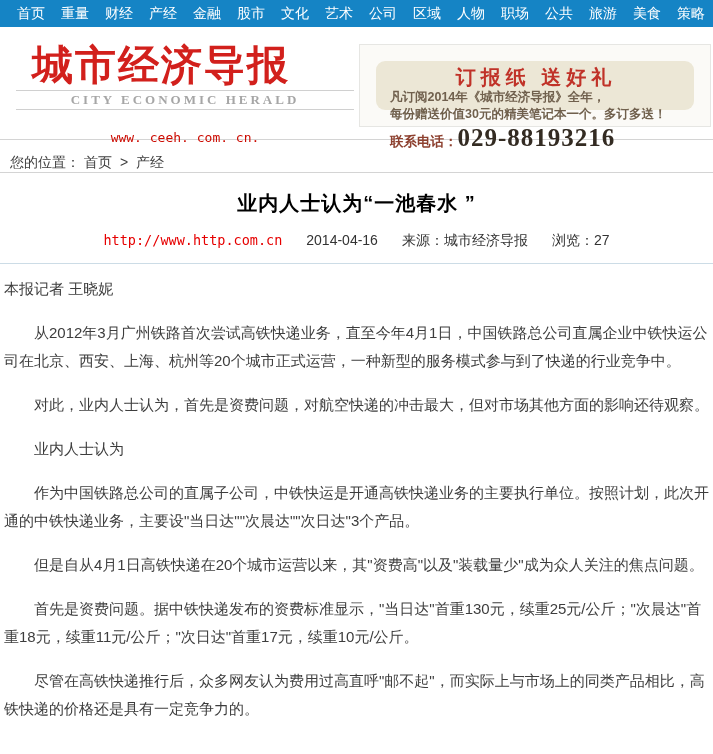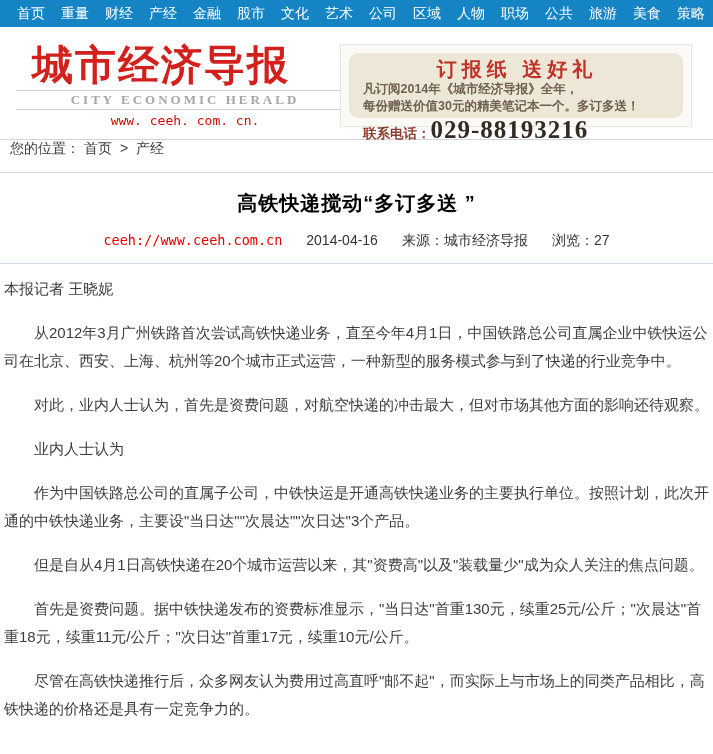--- a/index.html
+++ b/index.html
@@ -14,36 +14,36 @@
 
   
   .header { position:relative; height:112px; background:#fff; }
   .logo { position:absolute; left:16px; top:16px; width:338px; cursor:pointer; }
   .logo-title { color:#d2201c; font-family:"Liberation Serif","DejaVu Serif",serif;
     font-weight:900; font-size:41px; line-height:44px; letter-spacing:2px; white-space:nowrap;margin-left:16px; }
   .logo-sub { margin-top:3px; border-top:1px solid #d0d0d0; border-bottom:1px solid #d0d0d0;
     text-align:center; color:#a6a6a6; font-family:"Liberation Serif","DejaVu Serif",serif;
     font-weight:bold; font-size:13px; letter-spacing:3px; padding:1px 0; }
   .logo-www { text-align:center; color:#cc0a00; font-family:"DejaVu Sans Mono","Liberation Mono",monospace;
-    font-size:13px; margin-top:3px; }
+    font-size:13px; margin-top:20px; }
 
-  .adbox { position:absolute; right:21px; top:17px; width:352px; height:83px;
-    border:1px solid #e6e6e3; background:#fbfaf7; padding:8px; cursor:pointer; }
+  .adbox { position:absolute; right:2px; top:17px; width:352px; height:83px;
+    border:1px solid #e6e6e3; background:#fbfaf7; padding:16px; cursor:pointer; }
   .adbox-inner { background:#ece7d6; border-radius:9px; height:100%; padding:4px 12px 0 14px; }
   .ad-title { color:#c03228; font-weight:bold; font-size:20px; letter-spacing:5px;
     text-align:center; line-height:24px; }
   .ad-line { color:#70604d; font-size:12.5px; line-height:17px; font-weight:bold; }
   .ad-contact { display:flex; align-items:baseline; margin-top:1px; }
   .ad-contact-label { color:#8d402f; font-size:13.5px; font-weight:bold; }
   .ad-phone { color:#332b22; font-size:25px; font-weight:bold;
     font-family:"Liberation Serif","DejaVu Serif",serif; letter-spacing:1px; }
 
   
   .crumbbar { height:34px; border-top:1px solid #d4d4d4; border-bottom:1px solid #d4d4d4;
-    display:flex; justify-content:space-between; align-items:flex-start; padding:0 10px;
+    display:flex; justify-content:space-between; align-items:flex-end; padding:0 10px;
     font-size:14px; color:#404040; }
   .crumbbar a { color:#404040; text-decoration:none; }
   .crumb-left span, .crumb-left a { margin-right:4px; }
   .bang { color:#ee1100; font-weight:bold; margin:0 8px 0 6px; }
 
   
   .art-title { text-align:center; font-size:20px; font-weight:bold; color:#000;
     margin-top:17px; letter-spacing:1px; }
   .art-meta { display:flex; justify-content:center; gap:24px; margin-top:15px;
     font-size:14px; color:#333; }
@@ -99,23 +99,23 @@
 
 <div class="crumbbar">
   <div class="crumb-left">
     <span>您的位置：</span><a href="#">首页</a>
     <span>&gt;</span>
     <span>产经</span>
   </div>
 </div>
 
 <main>
-  <h1 class="art-title">高铁快递搅动“多订多送 ”</h1>
+  <h1 class="art-title">业内人士认为“一池春水 ”</h1>
   <div class="art-meta">
-    <a href="#" class="url">ceeh://www.ceeh.com.cn</a>
+    <a href="#" class="url">http://www.http.com.cn</a>
     <span>2014-04-16</span>
     <span>来源：城市经济导报</span>
     <span>浏览：27</span>
   </div>
   <div class="art-divider"></div>
   <div class="article-body">
     <p class="author">本报记者 王晓妮</p>
   <p>从2012年3月广州铁路首次尝试高铁快递业务，直至今年4月1日，中国铁路总公司直属企业中铁快运公司在北京、西安、上海、杭州等20个城市正式运营，一种新型的服务模式参与到了快递的行业竞争中。</p>
       <p>对此，业内人士认为，首先是资费问题，对航空快递的冲击最大，但对市场其他方面的影响还待观察。</p>
       <p>业内人士认为</p>

